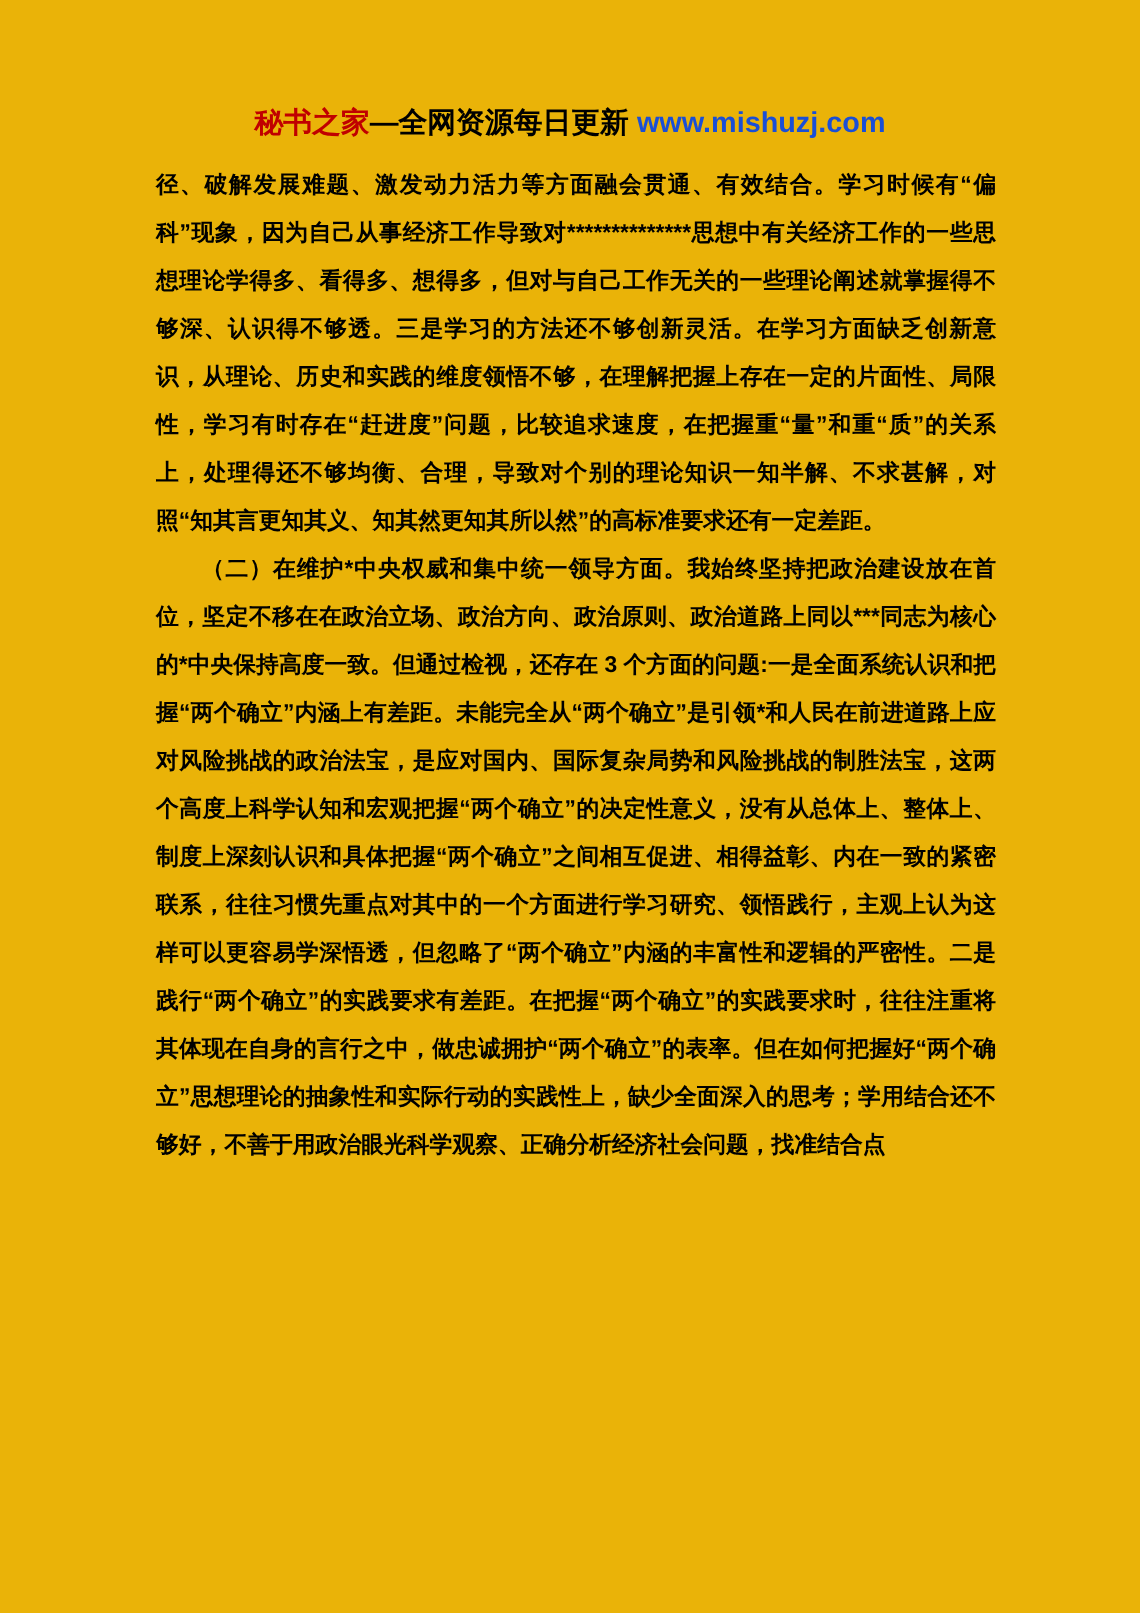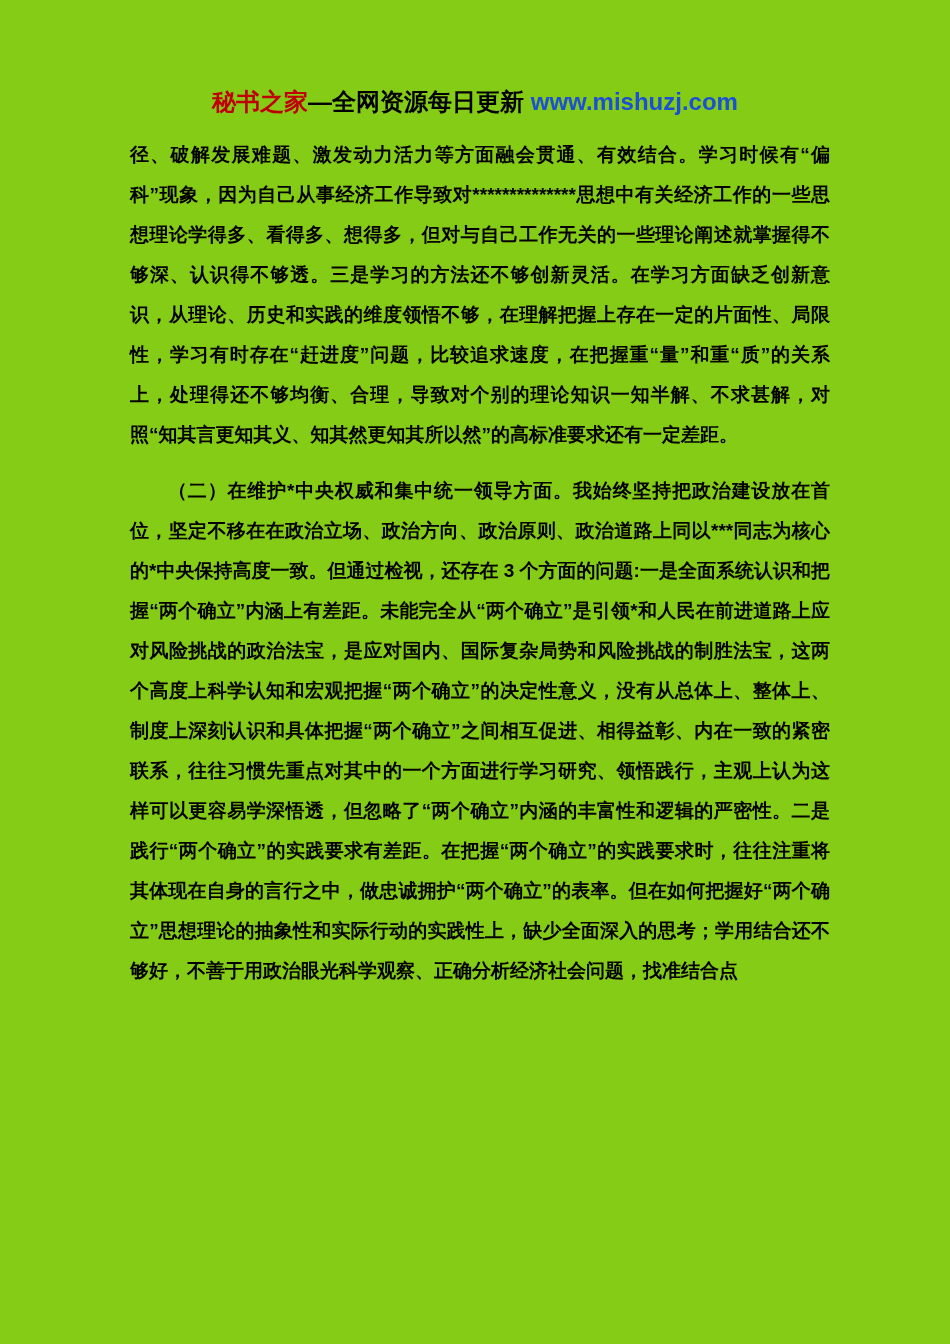--- a/index.html
+++ b/index.html
@@ -11,21 +11,21 @@
     width: 950px;
     height: 1344px;
     font-family: "Liberation Sans", sans-serif;
     color: #000000;
     overflow: hidden;
   }
   .page {
     position: relative;
     width: 950px;
     height: 1344px;
-    background: #84cc16;
+    background: #eab308;
     box-sizing: border-box;
     padding: 0;
   }
   .header-banner {
     position: absolute;
     top: 86px;
     left: 0;
     width: 950px;
     text-align: center;
     white-space: nowrap;
@@ -56,21 +56,21 @@
     color: #000000;
     text-align: justify;
     text-justify: inter-ideograph;
     letter-spacing: 0px;
   }
   .para {
     margin: 0;
     padding: 0;
   }
   .para + .para {
-    margin-top: 16px;
+    margin-top: 0px;
   }
   .indent {
     text-indent: 2em;
   }
 </style>
 </head>
 <body>
 
 <div class="page">
 

